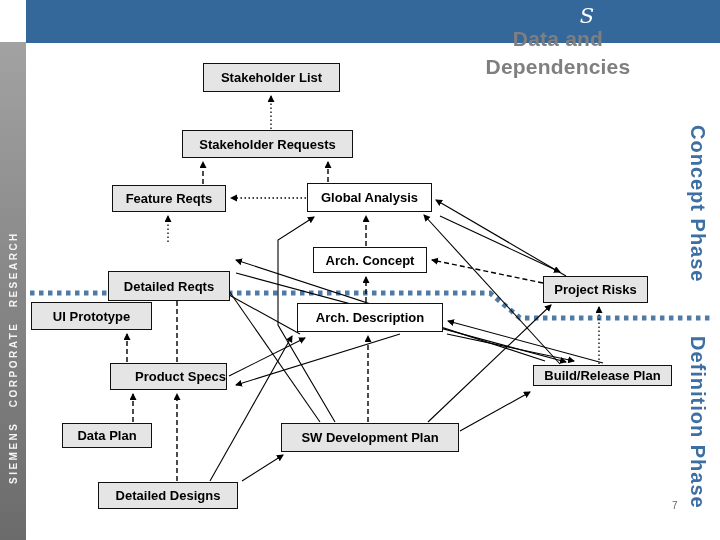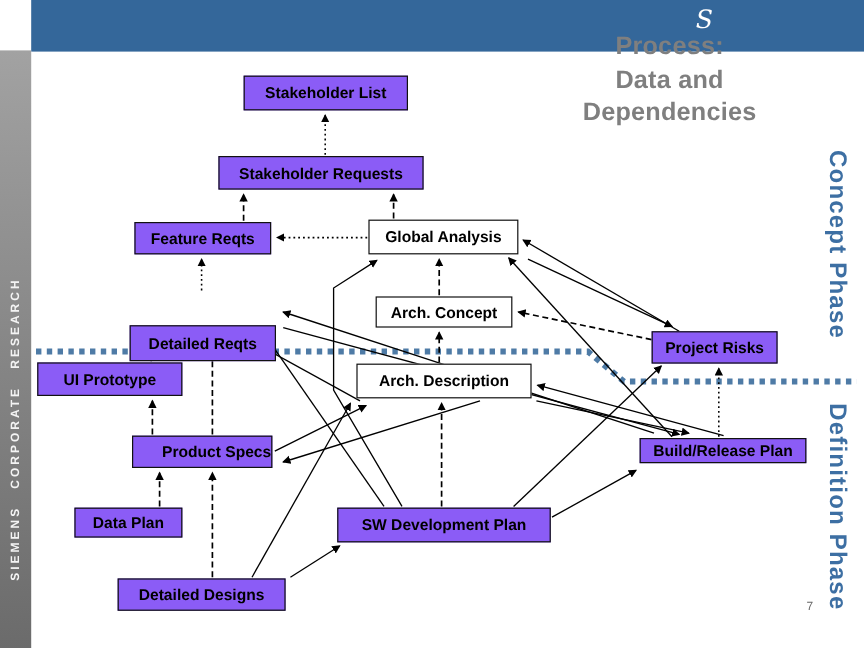--- a/index.html
+++ b/index.html
@@ -24,21 +24,21 @@
   .phase-definition{top:326px;height:192px;}
   .page-num{position:absolute;left:672px;top:500px;font-size:10px;color:#666666;}
   svg.edges{position:absolute;left:0;top:0;}
   .sep{fill:none;stroke:#4E7BA6;stroke-width:5;stroke-dasharray:4.5 4.5;}
   .e-solid{fill:none;stroke:#000000;stroke-width:1.1;}
   .e-dash{fill:none;stroke:#000000;stroke-width:1.4;stroke-dasharray:5 3;}
   .e-dot{fill:none;stroke:#000000;stroke-width:1.3;stroke-dasharray:1.5 2.5;}
   .node{position:absolute;box-sizing:border-box;border:1px solid #111111;
         display:flex;align-items:center;justify-content:center;
         font-size:13px;font-weight:600;color:#000000;white-space:nowrap;}
-  .node-yellow{background:#8b5cf6;}
+  .node-yellow{background:#e5e5e5;}
   .node-white{background:#FFFFFF;}
 </style>
 </head>
 <body>
 
 <div class="slide">
   <div class="banner"></div>
   <div class="sidebar"></div>
   <div class="sidebar-text">SIEMENS CORPORATE RESEARCH</div>
 
@@ -96,21 +96,20 @@
       <div class="node node-white" style="left: 297px; top: 303px; width: 146px; height: 29px;">Arch. Description</div>
       <div class="node node-yellow" style="left: 110px; top: 363px; width: 117px; height: 27px; padding-left: 24px;">Product Specs</div>
       <div class="node node-yellow" style="left: 533px; top: 365px; width: 139px; height: 21px;">Build/Release Plan</div>
       <div class="node node-yellow" style="left: 62px; top: 423px; width: 90px; height: 25px;">Data Plan</div>
       <div class="node node-yellow" style="left: 281px; top: 423px; width: 178px; height: 29px;">SW Development Plan</div>
       <div class="node node-yellow" style="left: 98px; top: 482px; width: 140px; height: 27px;">Detailed Designs</div>
     </div>
 
   <div class="logo-s">S</div>
   <div class="title">
-    <div>Process:</div>
     <div>Data and</div>
     <div>Dependencies</div>
   </div>
 
   <div class="phase phase-concept">Concept Phase</div>
   <div class="phase phase-definition">Definition Phase</div>
   <div class="page-num">7</div>
 </div>
 
 </body></html>

